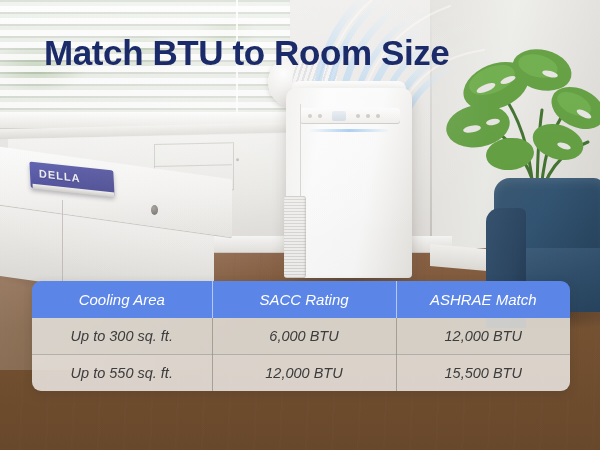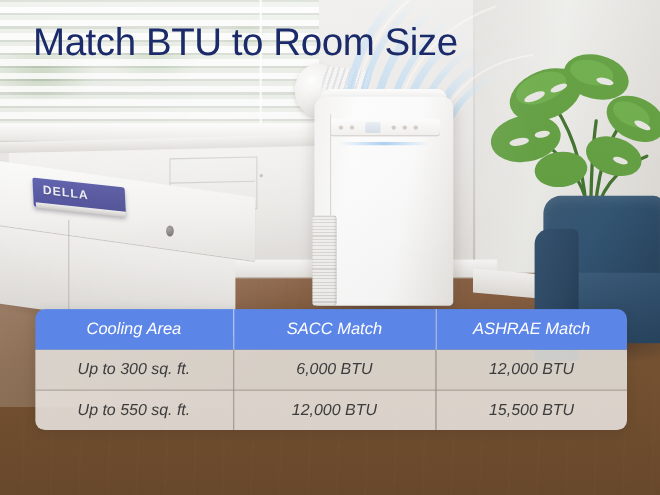--- a/index.html
+++ b/index.html
@@ -354,24 +354,24 @@
       radial-gradient(ellipse 420px 260px at 200px 110px, rgba(255,255,255,.28), rgba(255,255,255,0) 70%),
       linear-gradient(180deg, rgba(255,255,255,.06), rgba(40,34,28,.07));
     pointer-events: none;
   }
 
   
   .title {
     position: absolute;
     left: 30px;
     top: 17px;
-    margin: 0;
+    margin: 14px;
     font-size: 35px;
     line-height: 44px;
-    font-weight: normal;
+    font-weight: bold;
     color: #1b2a69;
     letter-spacing: -0.4px;
     white-space: nowrap;
   }
 
   
   .btu-table {
     position: absolute;
     left: 32px;
     top: 281px;
@@ -553,21 +553,21 @@
   <div class="btu-table">
     <table>
       <colgroup>
         <col class="c1">
           <col class="c2">
           <col class="c3">
       </colgroup>
       <thead>
         <tr>
           <th>Cooling Area</th>
-          <th>SACC Match</th>
+          <th>SACC Rating</th>
           <th>ASHRAE Match</th>
         </tr>
       </thead>
       <tbody>
         <tr>
           <td>Up to 300 sq. ft.</td>
           <td>6,000 BTU</td>
           <td>12,000 BTU</td>
         </tr>
         <tr>

